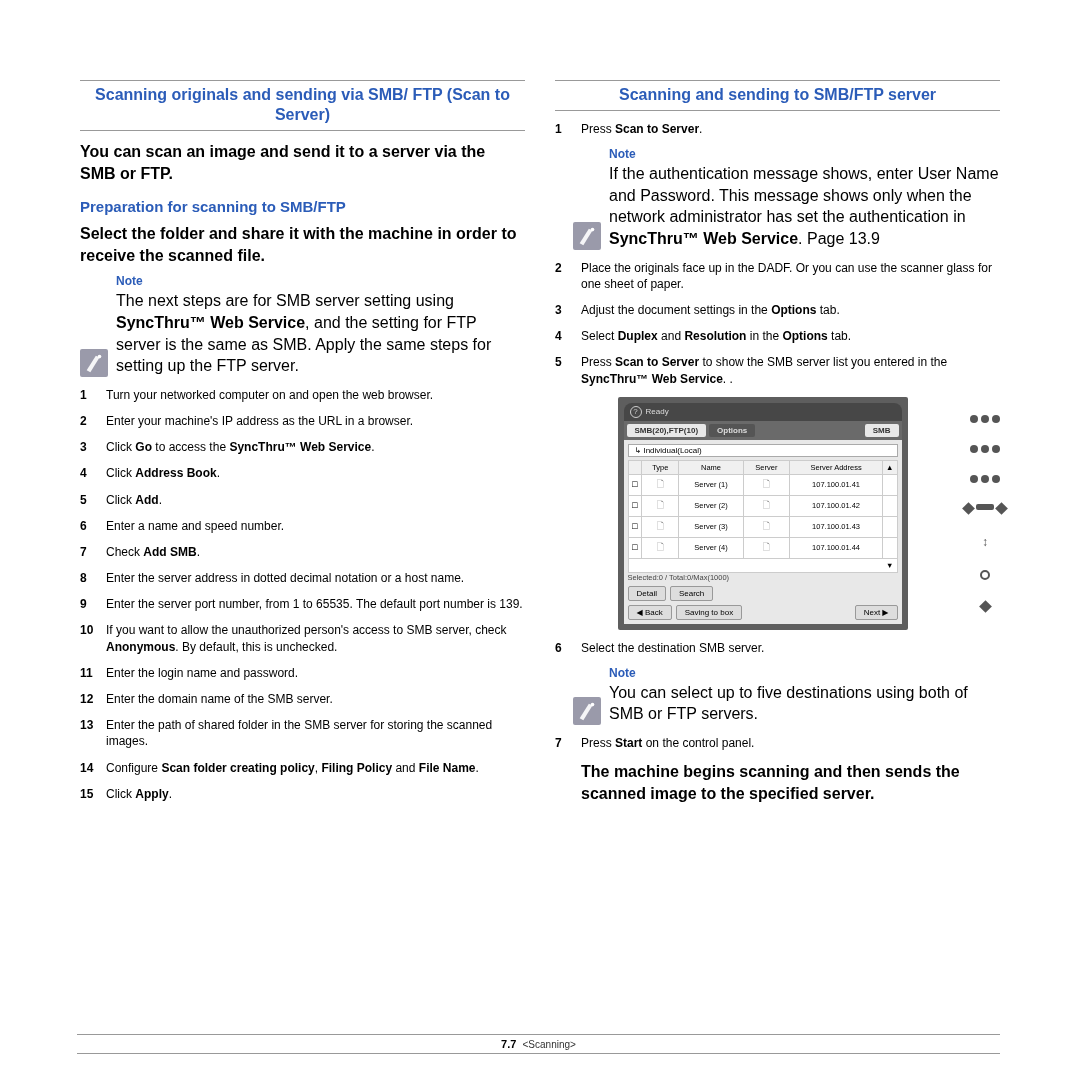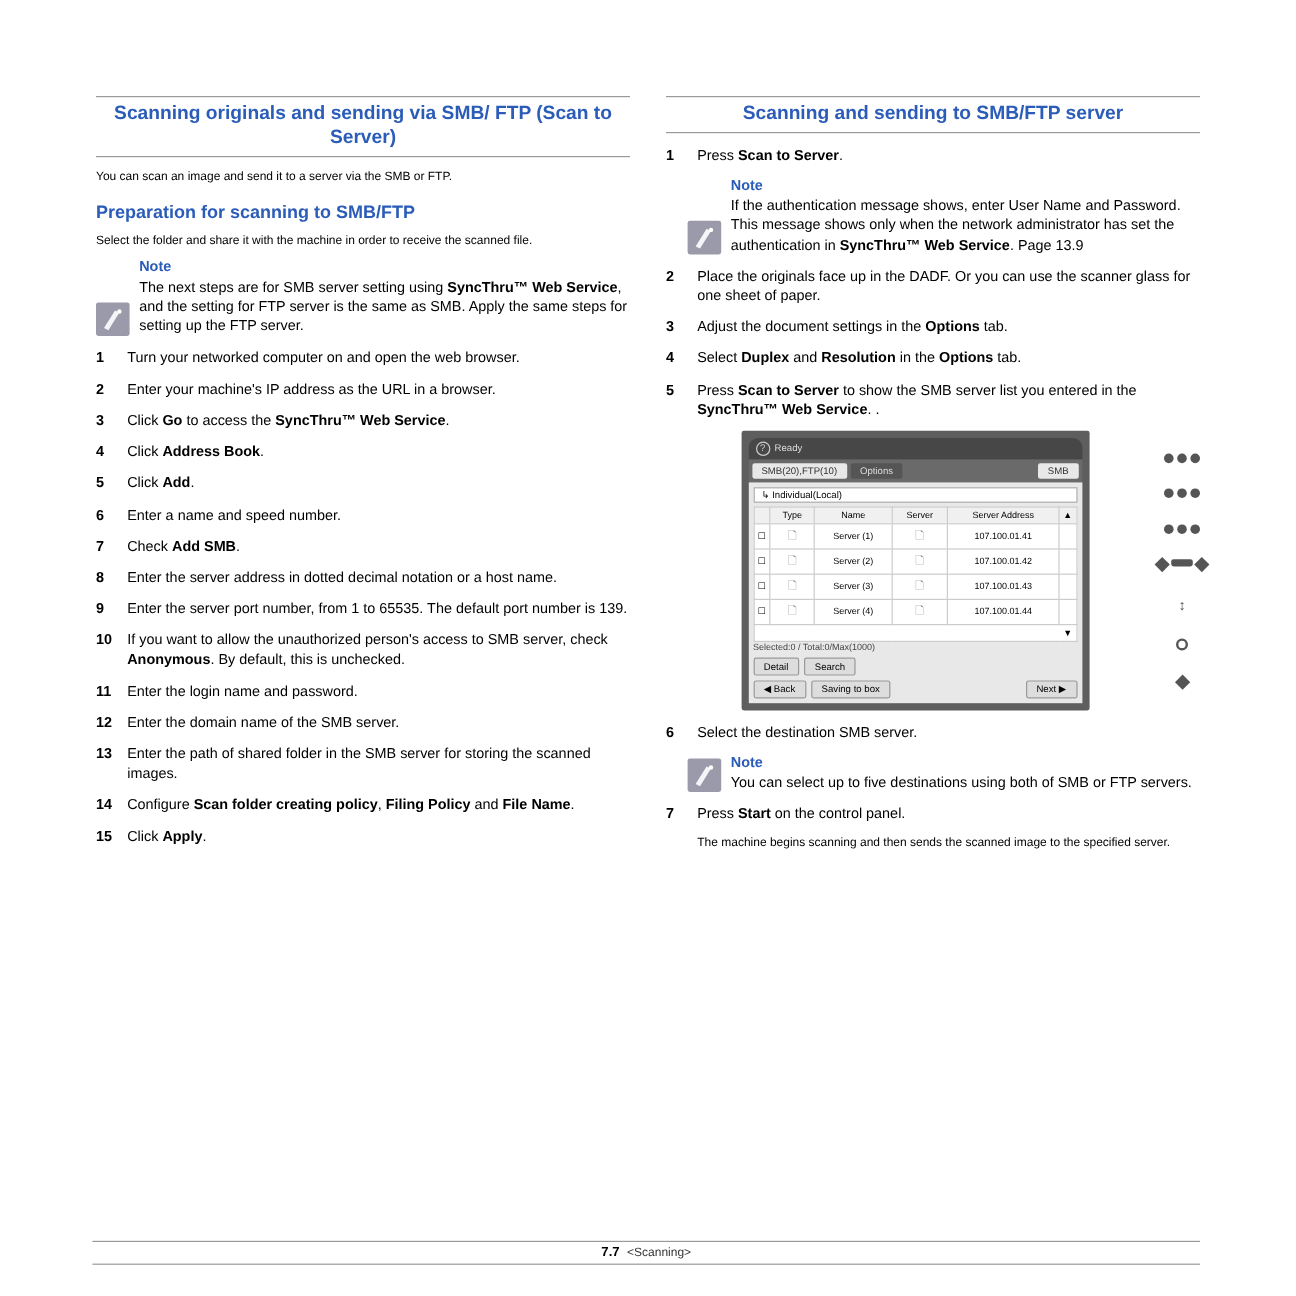--- a/index.html
+++ b/index.html
@@ -32,23 +32,24 @@
     margin-bottom: 10px;
     line-height: 1.25;
   }
   .blue-sub {
     color: #2b5cb8;
     font-weight: bold;
     font-size: 15px;
     margin: 14px 0 8px 0;
   }
   .para {
-    font-size: 10px;
+    font-size: 16px;
     line-height: 1.35;
     margin-bottom: 4px;
+    font-weight: bold;
   }
   .note-block {
     display: flex;
     gap: 8px;
     margin: 8px 0 10px 0;
     align-items: flex-end;
   }
   .note-block.indented { margin-left: 18px; }
   .note-icon {
     width: 28px;
@@ -60,21 +61,21 @@
     align-items: center;
     justify-content: center;
   }
   .note-icon svg { width: 22px; height: 22px; }
   .note-label {
     color: #2b5cb8;
     font-weight: bold;
     font-size: 12px;
     margin-bottom: 2px;
   }
-  .note-text { font-size: 12px; line-height: 1.35; }
+  .note-text { font-size: 16px; line-height: 1.35; }
   .bold { font-weight: bold; }
   .step-list { margin-top: 6px; }
   .step {
     display: flex;
     gap: 10px;
     margin-bottom: 10px;
     font-size: 12px;
     line-height: 1.35;
   }
   .step-num {
@@ -115,21 +116,21 @@
     align-items: center;
     gap: 4px;
     font-size: 8px;
   }
   .ss-q {
     width: 12px; height: 12px; border: 1px solid #ccc; border-radius: 50%;
     display: inline-flex; align-items: center; justify-content: center;
     color: #ccc; font-size: 8px;
   }
   .ss-tabrow {
-    display: flex; background: #6a6a6a; padding: 3px; gap: 3px;
+    display: flex; background: #6a6a6a; padding: 3px; gap: 3px; font-weight: bold;
   }
   .ss-tab {
     background: #e8e8e8; color: #333; padding: 2px 8px; font-size: 8px;
     border-radius: 2px;
   }
   .ss-tab.dark { background: #555; color: #ddd; }
   .ss-body {
     background: #e8e8e8; padding: 4px;
   }
   .ss-dropdown {

